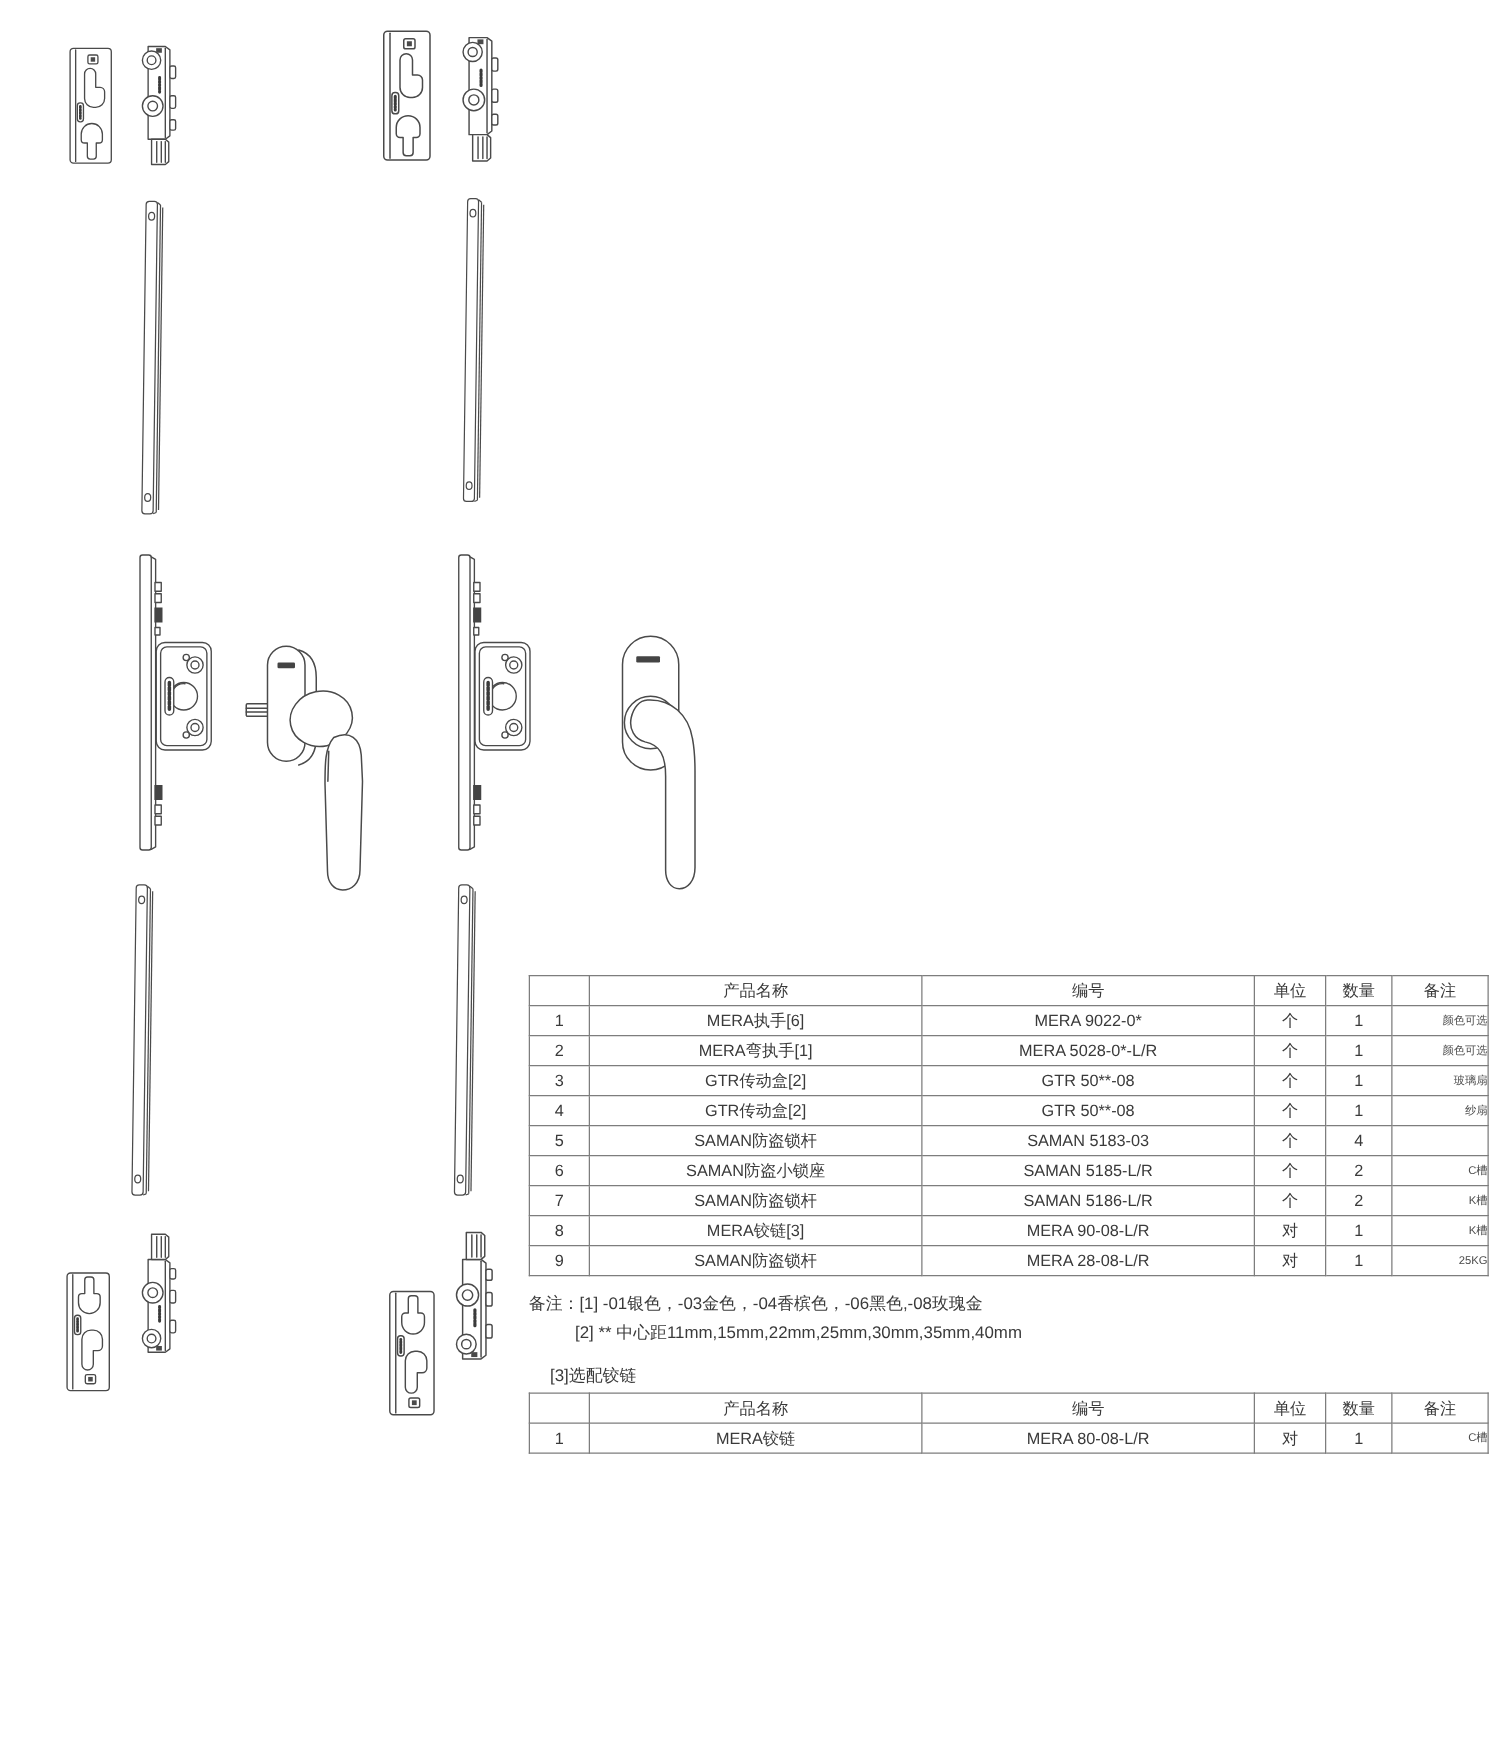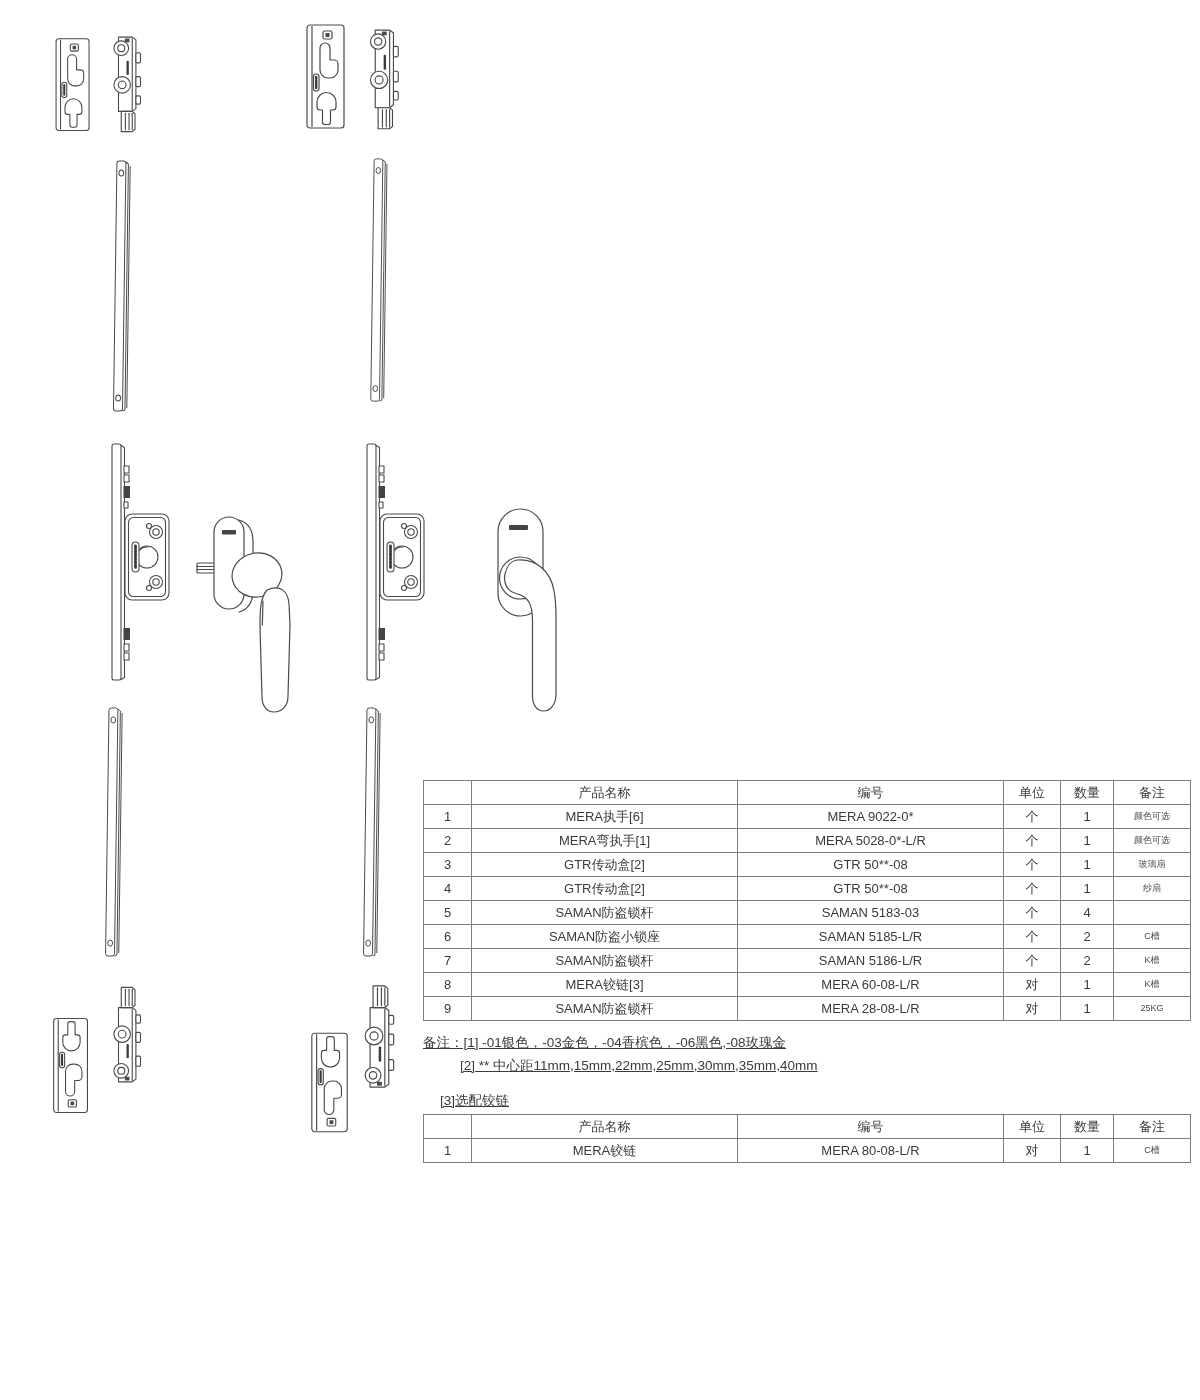--- a/index.html
+++ b/index.html
@@ -1,24 +1,24 @@
 <!DOCTYPE html>
 <html><head>
 <meta charset="utf-8">
 <style>
   html,body{margin:0;padding:0;background:#ffffff;}
   #canvas{position:relative;width:1200px;height:1196px;background:#ffffff;overflow:hidden;
           font-family:"Liberation Sans","DejaVu Sans",sans-serif;color:#333;}
   .fig{position:absolute;}
   .fig svg{display:block;}
-  .note{position:absolute;font-size:13.5px;color:#3a3a3a;white-space:nowrap;text-decoration:underline;}
+  .note{position:absolute;font-size:13.5px;color:#3a3a3a;white-space:nowrap;}
   .parts-table{position:absolute;border-collapse:collapse;table-layout:fixed;background:#fff;}
   .parts-table th,.parts-table td{border:1px solid #7d7d7d;text-align:center;vertical-align:middle;
       padding:0;height:23px;font-size:13px;font-weight:normal;color:#3a3a3a;line-height:1;}
-  .parts-table td.col5{font-size:9px;color:#4a4a4a;}
+  .parts-table td.col5{font-size:9px;color:#4a4a4a;text-align:right;}
   .parts-table col.w0{width:48px}
   .parts-table col.w1{width:266px}
   .parts-table col.w2{width:266px}
   .parts-table col.w3{width:57px}
   .parts-table col.w4{width:53px}
   .parts-table col.w5{width:77px}
   #main-table{left:423px;top:780px;width:767px;}
   #optional-table{left:423px;top:1114px;width:767px;}
   #note1{left:423px;top:1034px;}
   #note2{left:460px;top:1057px;}
@@ -387,21 +387,21 @@
           <td class="col0">7</td>
           <td class="col1">SAMAN防盗锁杆</td>
           <td class="col2">SAMAN 5186-L/R</td>
           <td class="col3">个</td>
           <td class="col4">2</td>
           <td class="col5">K槽</td>
         </tr>
         <tr>
           <td class="col0">8</td>
           <td class="col1">MERA铰链[3]</td>
-          <td class="col2">MERA 60-08-L/R</td>
+          <td class="col2">MERA 90-08-L/R</td>
           <td class="col3">对</td>
           <td class="col4">1</td>
           <td class="col5">K槽</td>
         </tr>
         <tr>
           <td class="col0">9</td>
           <td class="col1">SAMAN防盗锁杆</td>
           <td class="col2">MERA 28-08-L/R</td>
           <td class="col3">对</td>
           <td class="col4">1</td>

